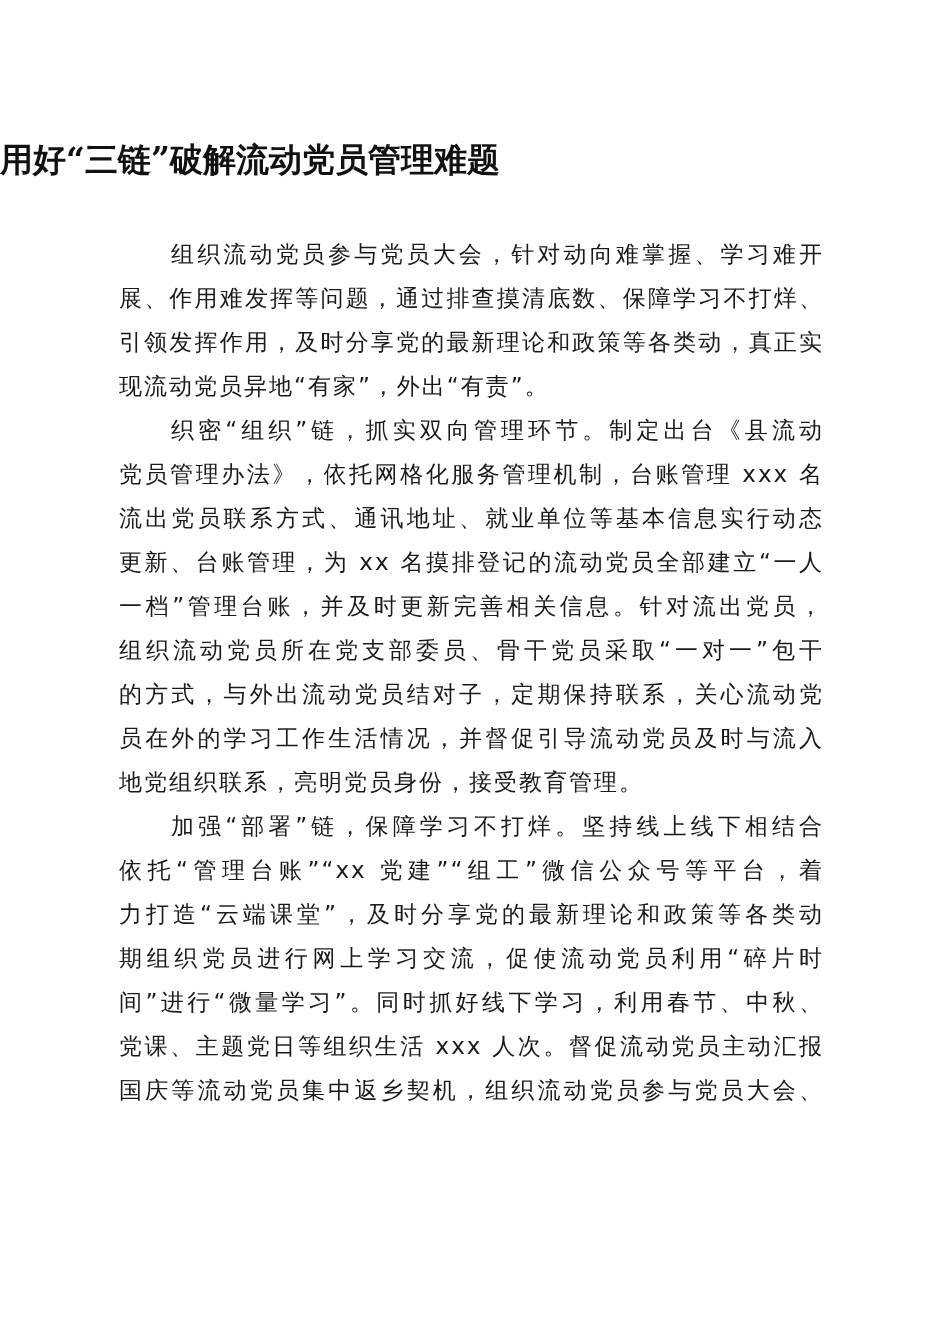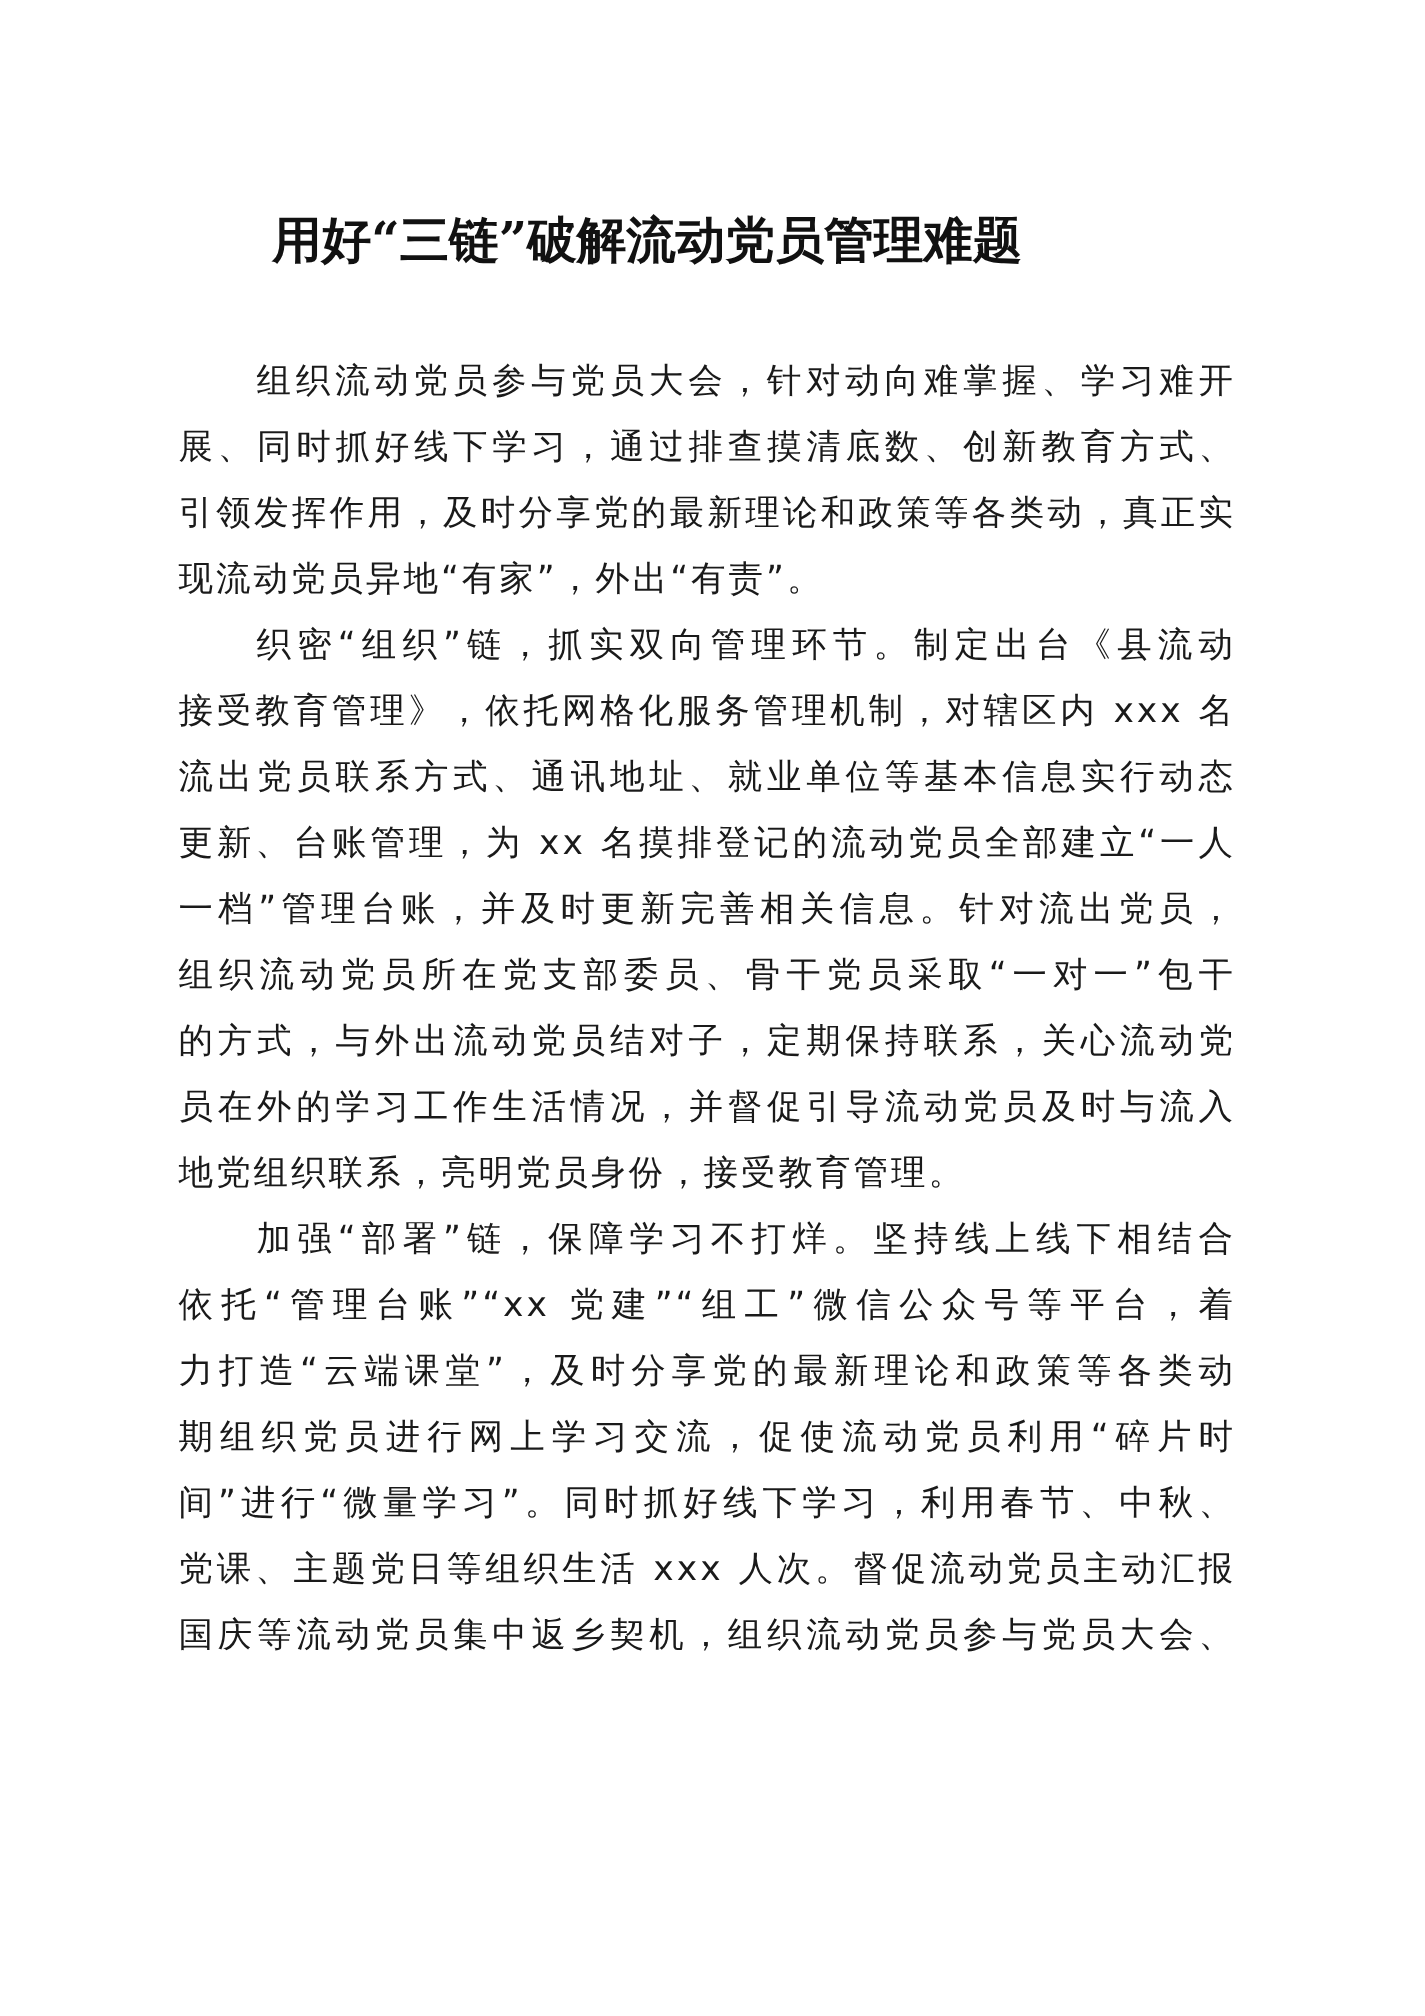--- a/index.html
+++ b/index.html
@@ -1,20 +1,20 @@
 <!DOCTYPE html>
 <html><head>
 <meta charset="utf-8">
 <style>
   html, body { margin: 0; padding: 0; background: #ffffff; }
   body { width: 950px; height: 1344px; position: relative; overflow: hidden; }
   .page { position: absolute; left: 0; top: 0; width: 950px; height: 1344px; background: #ffffff; }
   .title {
     position: absolute; left: 0; width: 863px; top: 138px;
-    text-align: center;
+    text-align: left;
     font-family: "DejaVu Serif", "Liberation Serif", serif;
     font-weight: bold; font-size: 33px; color: #111111; letter-spacing: 0px;
     line-height: 44px;
   }
   .body {
     position: absolute; left: 119px; top: 232px; width: 705px;
     font-family: "DejaVu Sans", "Liberation Sans", sans-serif;
     font-size: 23px; color: #1a1a1a;
   }
   .line {
@@ -27,27 +27,27 @@
 </style>
 </head>
 <body>
 
 <div class="page">
   <div class="title">用好“三链”破解流动党员管理难题</div>
 
   <div class="body">
     <div>
       <div class="line indent">组织流动党员参与党员大会，针对动向难掌握、学习难开</div>
-      <div class="line">展、同时抓好线下学习，通过排查摸清底数、创新教育方式、</div>
+      <div class="line">展、作用难发挥等问题，通过排查摸清底数、保障学习不打烊、</div>
       <div class="line">引领发挥作用，及时分享党的最新理论和政策等各类动，真正实</div>
       <div class="line last">现流动党员异地“有家”，外出“有责”。</div>
     </div>
     <div>
       <div class="line indent">织密“组织”链，抓实双向管理环节。制定出台《县流动</div>
-      <div class="line">接受教育管理》，依托网格化服务管理机制，对辖区内 xxx 名</div>
+      <div class="line">党员管理办法》，依托网格化服务管理机制，台账管理 xxx 名</div>
       <div class="line">流出党员联系方式、通讯地址、就业单位等基本信息实行动态</div>
       <div class="line">更新、台账管理，为 xx 名摸排登记的流动党员全部建立“一人</div>
       <div class="line">一档”管理台账，并及时更新完善相关信息。针对流出党员，</div>
       <div class="line">组织流动党员所在党支部委员、骨干党员采取“一对一”包干</div>
       <div class="line">的方式，与外出流动党员结对子，定期保持联系，关心流动党</div>
       <div class="line">员在外的学习工作生活情况，并督促引导流动党员及时与流入</div>
       <div class="line last">地党组织联系，亮明党员身份，接受教育管理。</div>
     </div>
     <div>
       <div class="line indent">加强“部署”链，保障学习不打烊。坚持线上线下相结合</div>

